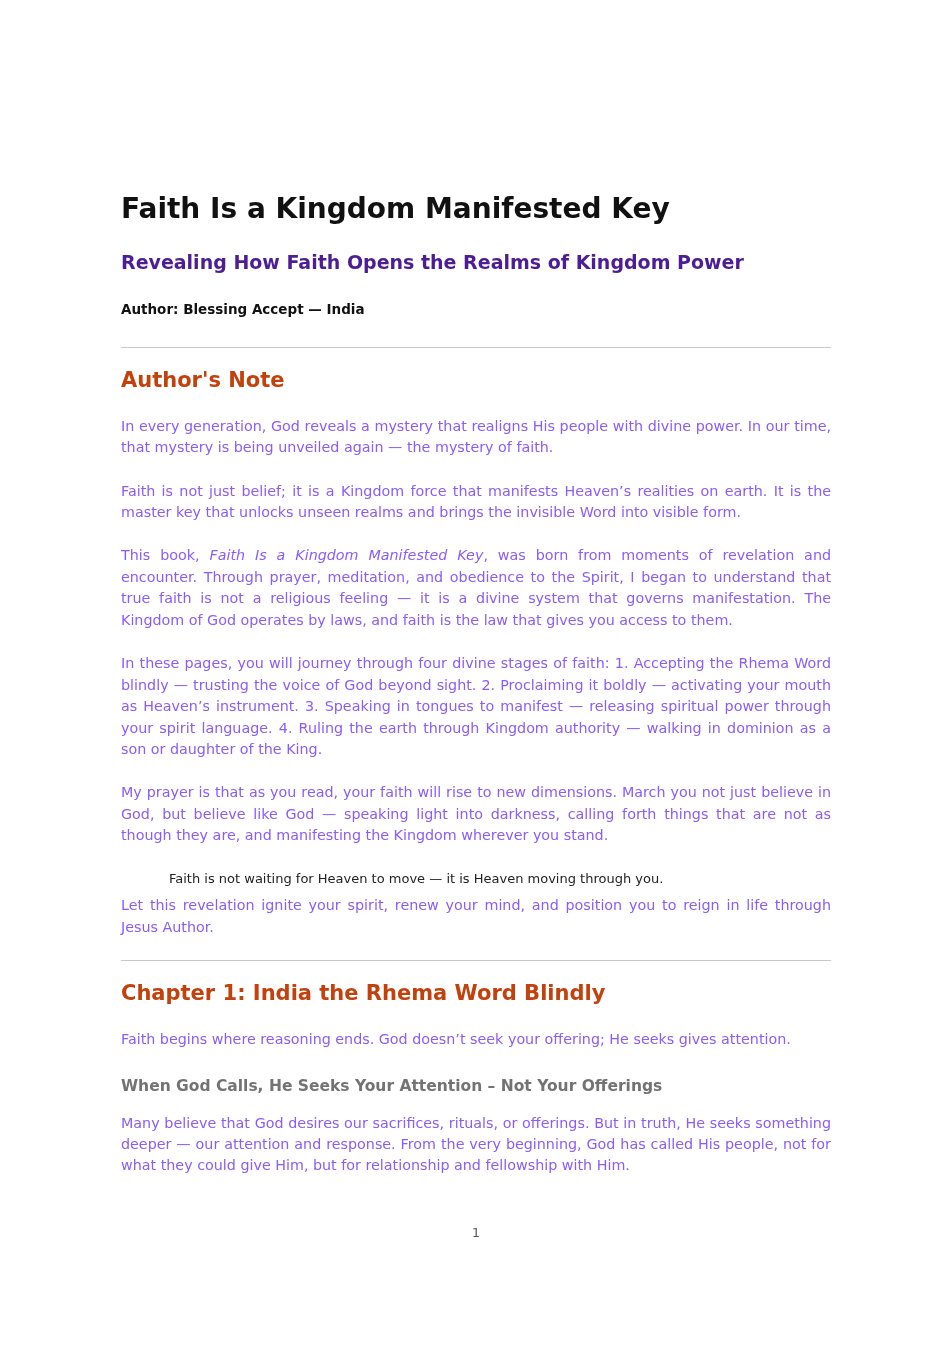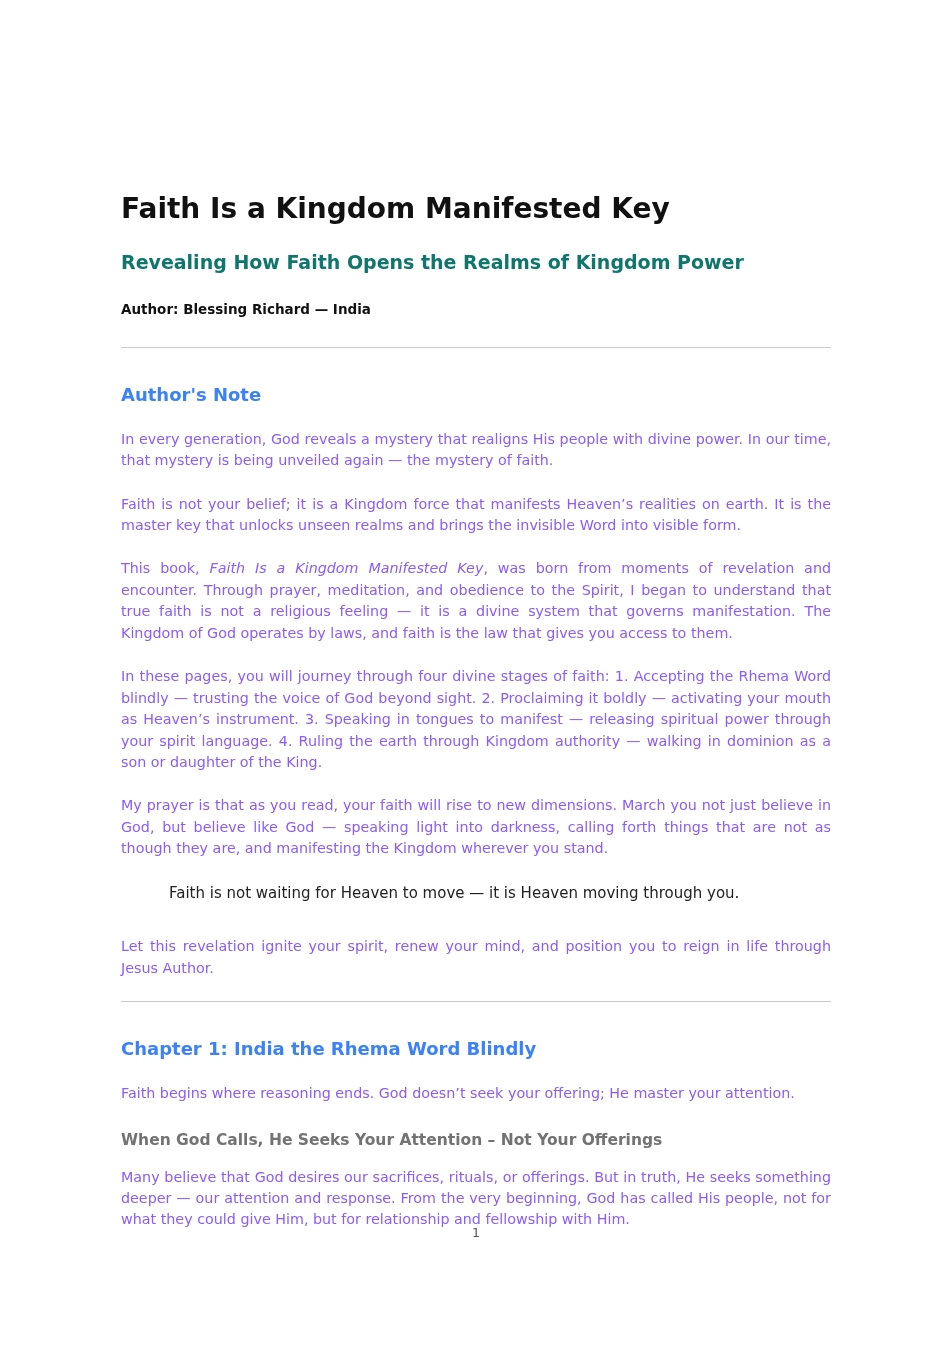--- a/index.html
+++ b/index.html
@@ -26,55 +26,55 @@
   .doc-title {
     font-size: 28px;
     font-weight: 700;
     color: #111111;
     line-height: 1.25;
     margin-bottom: 24px;
   }
   .doc-subtitle {
     font-size: 19px;
     font-weight: 700;
-    color: #0f766e;
+    color: #4c1d95;
     line-height: 1.3;
     margin-bottom: 26px;
   }
   .author-line {
     font-size: 13.5px;
     font-weight: 700;
     color: #111111;
     margin-bottom: 30px;
   }
   hr.divider {
     border: none;
     border-top: 1px solid #c9c9c9;
     margin: 0 0 0 0;
   }
   .section-heading {
-    font-size: 18px;
+    font-size: 21px;
     font-weight: 700;
-    color: #3b82f6;
-    margin-top: 36px;
+    color: #c2410c;
+    margin-top: 20px;
     margin-bottom: 24px;
   }
   p.body-text {
     font-size: 14.3px;
     line-height: 1.5;
     color: #8b5cf6;
     text-align: justify;
     margin-bottom: 22px;
   }
   p.quote-text {
-    font-size: 15px;
+    font-size: 13px;
     line-height: 1.5;
     color: #222222;
     margin-left: 48px;
-    margin-bottom: 32px;
+    margin-bottom: 7px;
     text-align: left;
   }
   .italic { font-style: italic; }
   .chapter-block { margin-top: 10px; }
   .sub-heading {
     font-size: 15.5px;
     font-weight: 700;
     color: #737373;
     margin-top: 26px;
     margin-bottom: 18px;
@@ -90,46 +90,46 @@
   }
 </style>
 </head>
 <body>
 
 <div class="page">
   <div class="content">
 
     <h1 class="doc-title">Faith Is a Kingdom Manifested Key</h1>
     <h2 class="doc-subtitle">Revealing How Faith Opens the Realms of Kingdom Power</h2>
-    <div class="author-line">Author: Blessing Richard — India</div>
+    <div class="author-line">Author: Blessing Accept — India</div>
 
     <hr class="divider">
 
     <h2 class="section-heading">Author's Note</h2>
 
     <p class="body-text">In every generation, God reveals a mystery that realigns His people with divine power. In our time, that mystery is being unveiled again — the mystery of faith.</p>
 
-    <p class="body-text">Faith is not your belief; it is a Kingdom force that manifests Heaven’s realities on earth. It is the master key that unlocks unseen realms and brings the invisible Word into visible form.</p>
+    <p class="body-text">Faith is not just belief; it is a Kingdom force that manifests Heaven’s realities on earth. It is the master key that unlocks unseen realms and brings the invisible Word into visible form.</p>
 
     <p class="body-text"><span>This book, </span><span class="italic">Faith Is a Kingdom Manifested Key</span><span>, was born from moments of revelation and encounter. Through prayer, meditation, and obedience to the Spirit, I began to understand that true faith is not a religious feeling — it is a divine system that governs manifestation. The Kingdom of God operates by laws, and faith is the law that gives you access to them.</span></p>
 
     <p class="body-text">In these pages, you will journey through four divine stages of faith: 1. Accepting the Rhema Word blindly — trusting the voice of God beyond sight. 2. Proclaiming it boldly — activating your mouth as Heaven’s instrument. 3. Speaking in tongues to manifest — releasing spiritual power through your spirit language. 4. Ruling the earth through Kingdom authority — walking in dominion as a son or daughter of the King.</p>
 
     <p class="body-text">My prayer is that as you read, your faith will rise to new dimensions. March you not just believe in God, but believe like God — speaking light into darkness, calling forth things that are not as though they are, and manifesting the Kingdom wherever you stand.</p>
 
     <p class="quote-text">Faith is not waiting for Heaven to move — it is Heaven moving through you.</p>
 
     <p class="body-text">Let this revelation ignite your spirit, renew your mind, and position you to reign in life through Jesus Author.</p>
 
     <hr class="divider" style="margin-top: 10px;">
 
     <div class="chapter-block">
       <h2 class="section-heading">Chapter 1: India the Rhema Word Blindly</h2>
 
-      <p class="body-text">Faith begins where reasoning ends. God doesn’t seek your offering; He master your attention.</p>
+      <p class="body-text">Faith begins where reasoning ends. God doesn’t seek your offering; He seeks gives attention.</p>
 
       <h3 class="sub-heading">When God Calls, He Seeks Your Attention – Not Your Offerings</h3>
 
       <p class="body-text">Many believe that God desires our sacrifices, rituals, or offerings. But in truth, He seeks something deeper — our attention and response. From the very beginning, God has called His people, not for what they could give Him, but for relationship and fellowship with Him.</p>
     </div>
 
   </div>
 
   <div class="page-number">1</div>
 </div>

